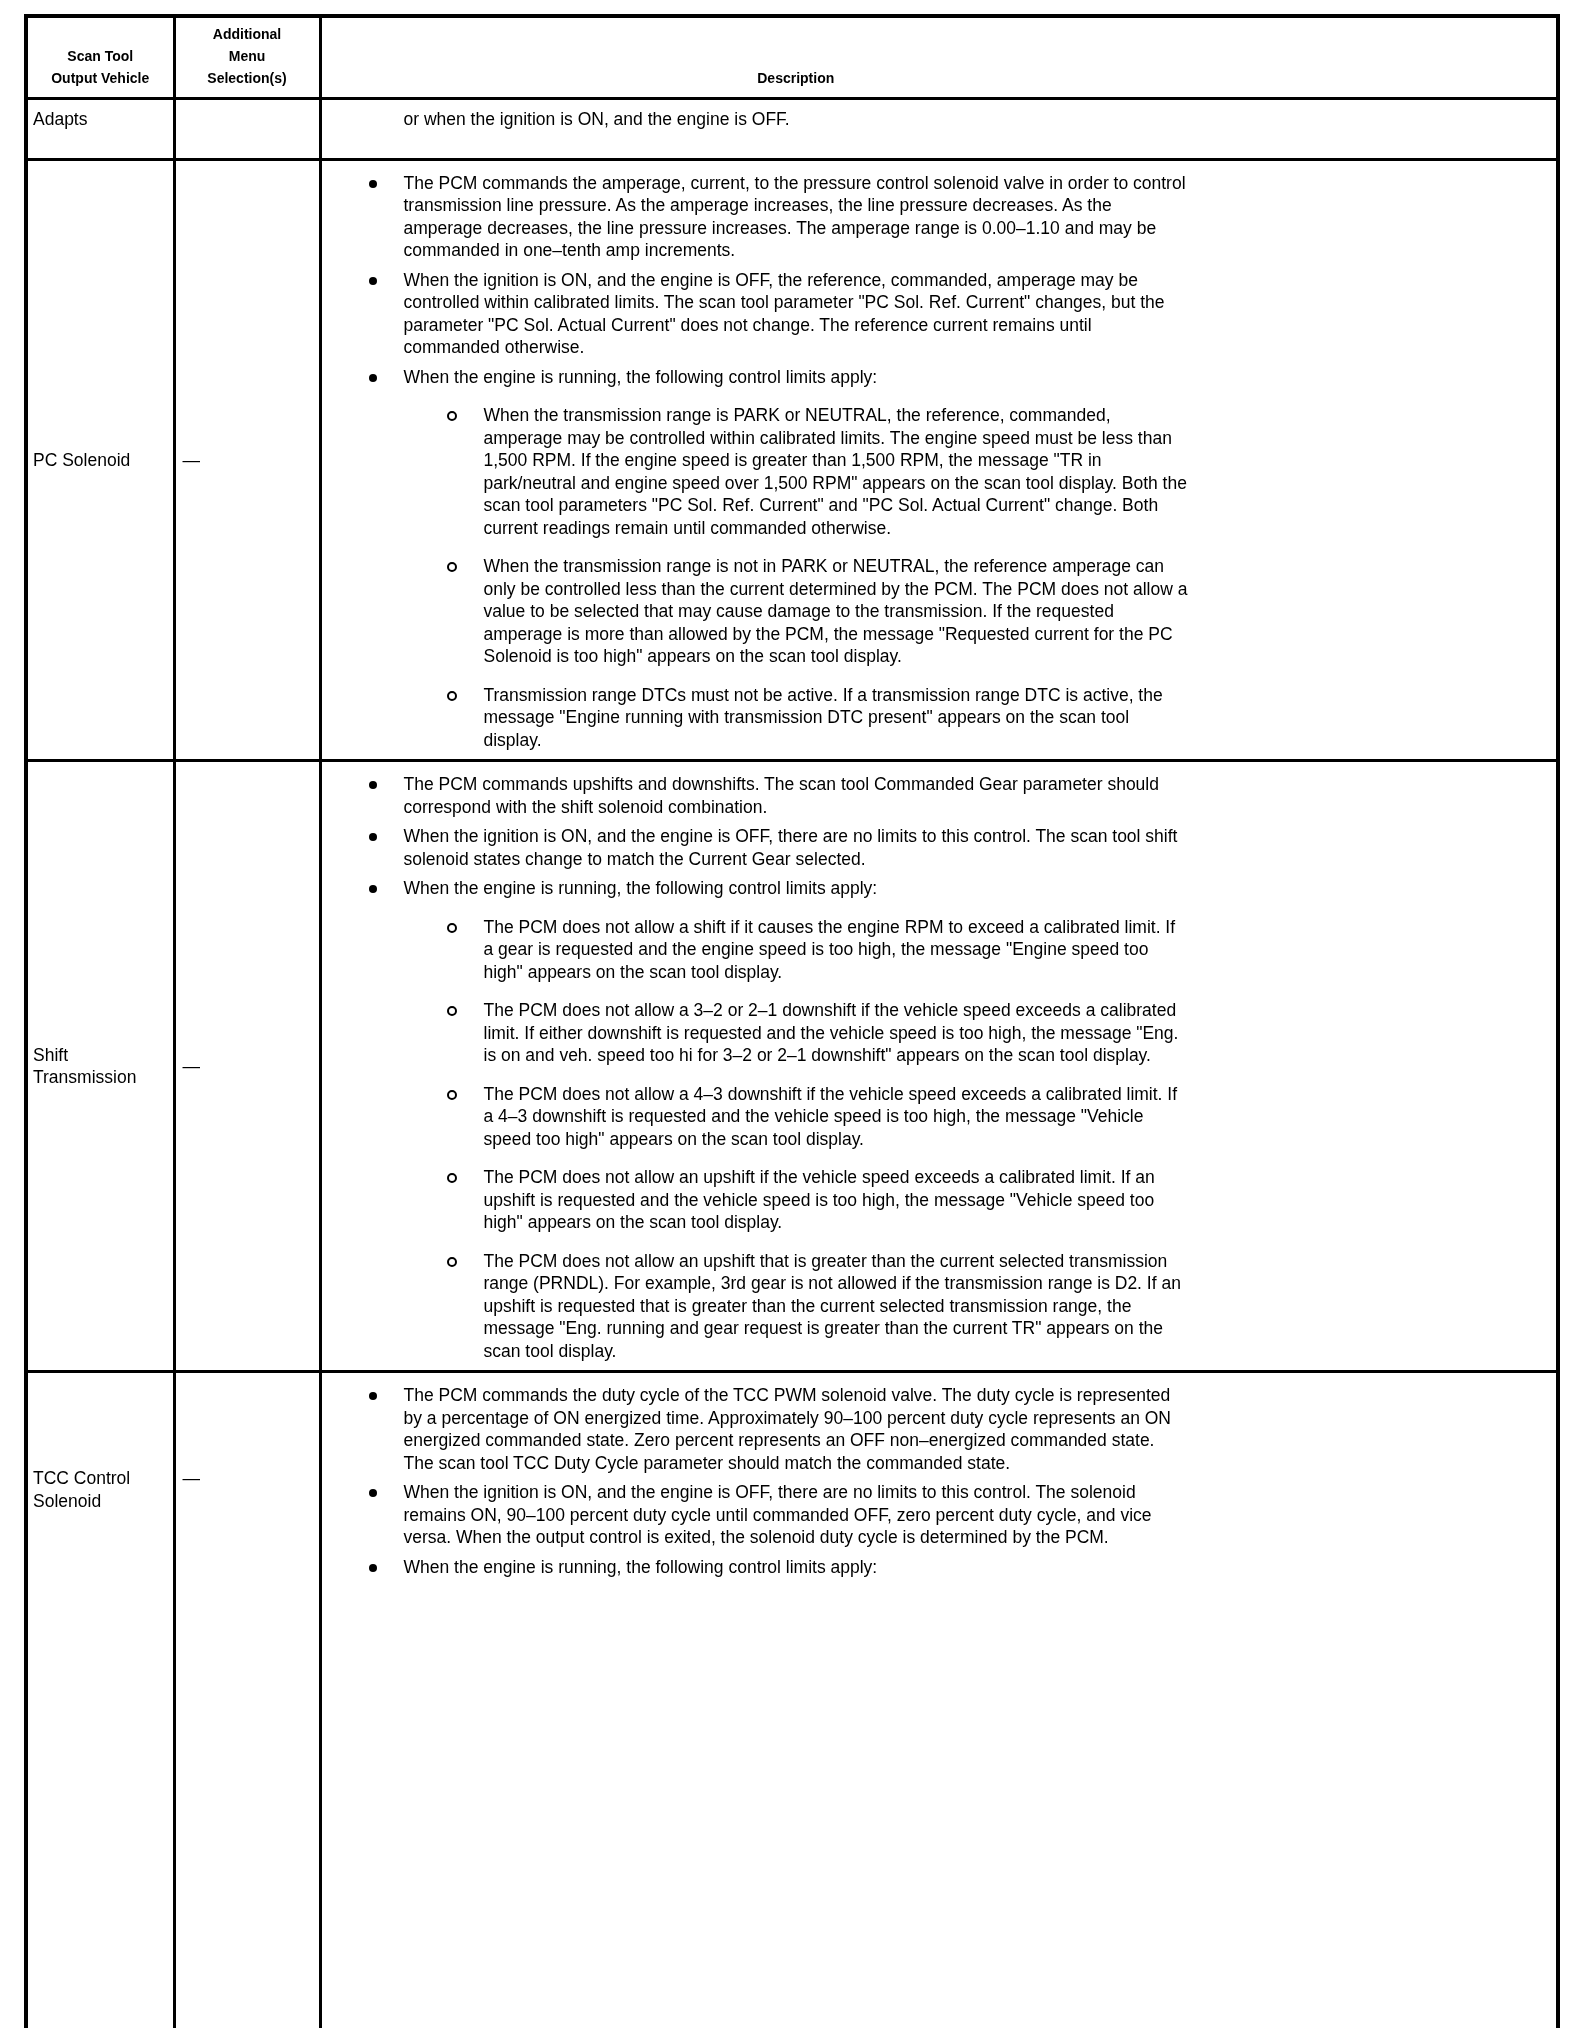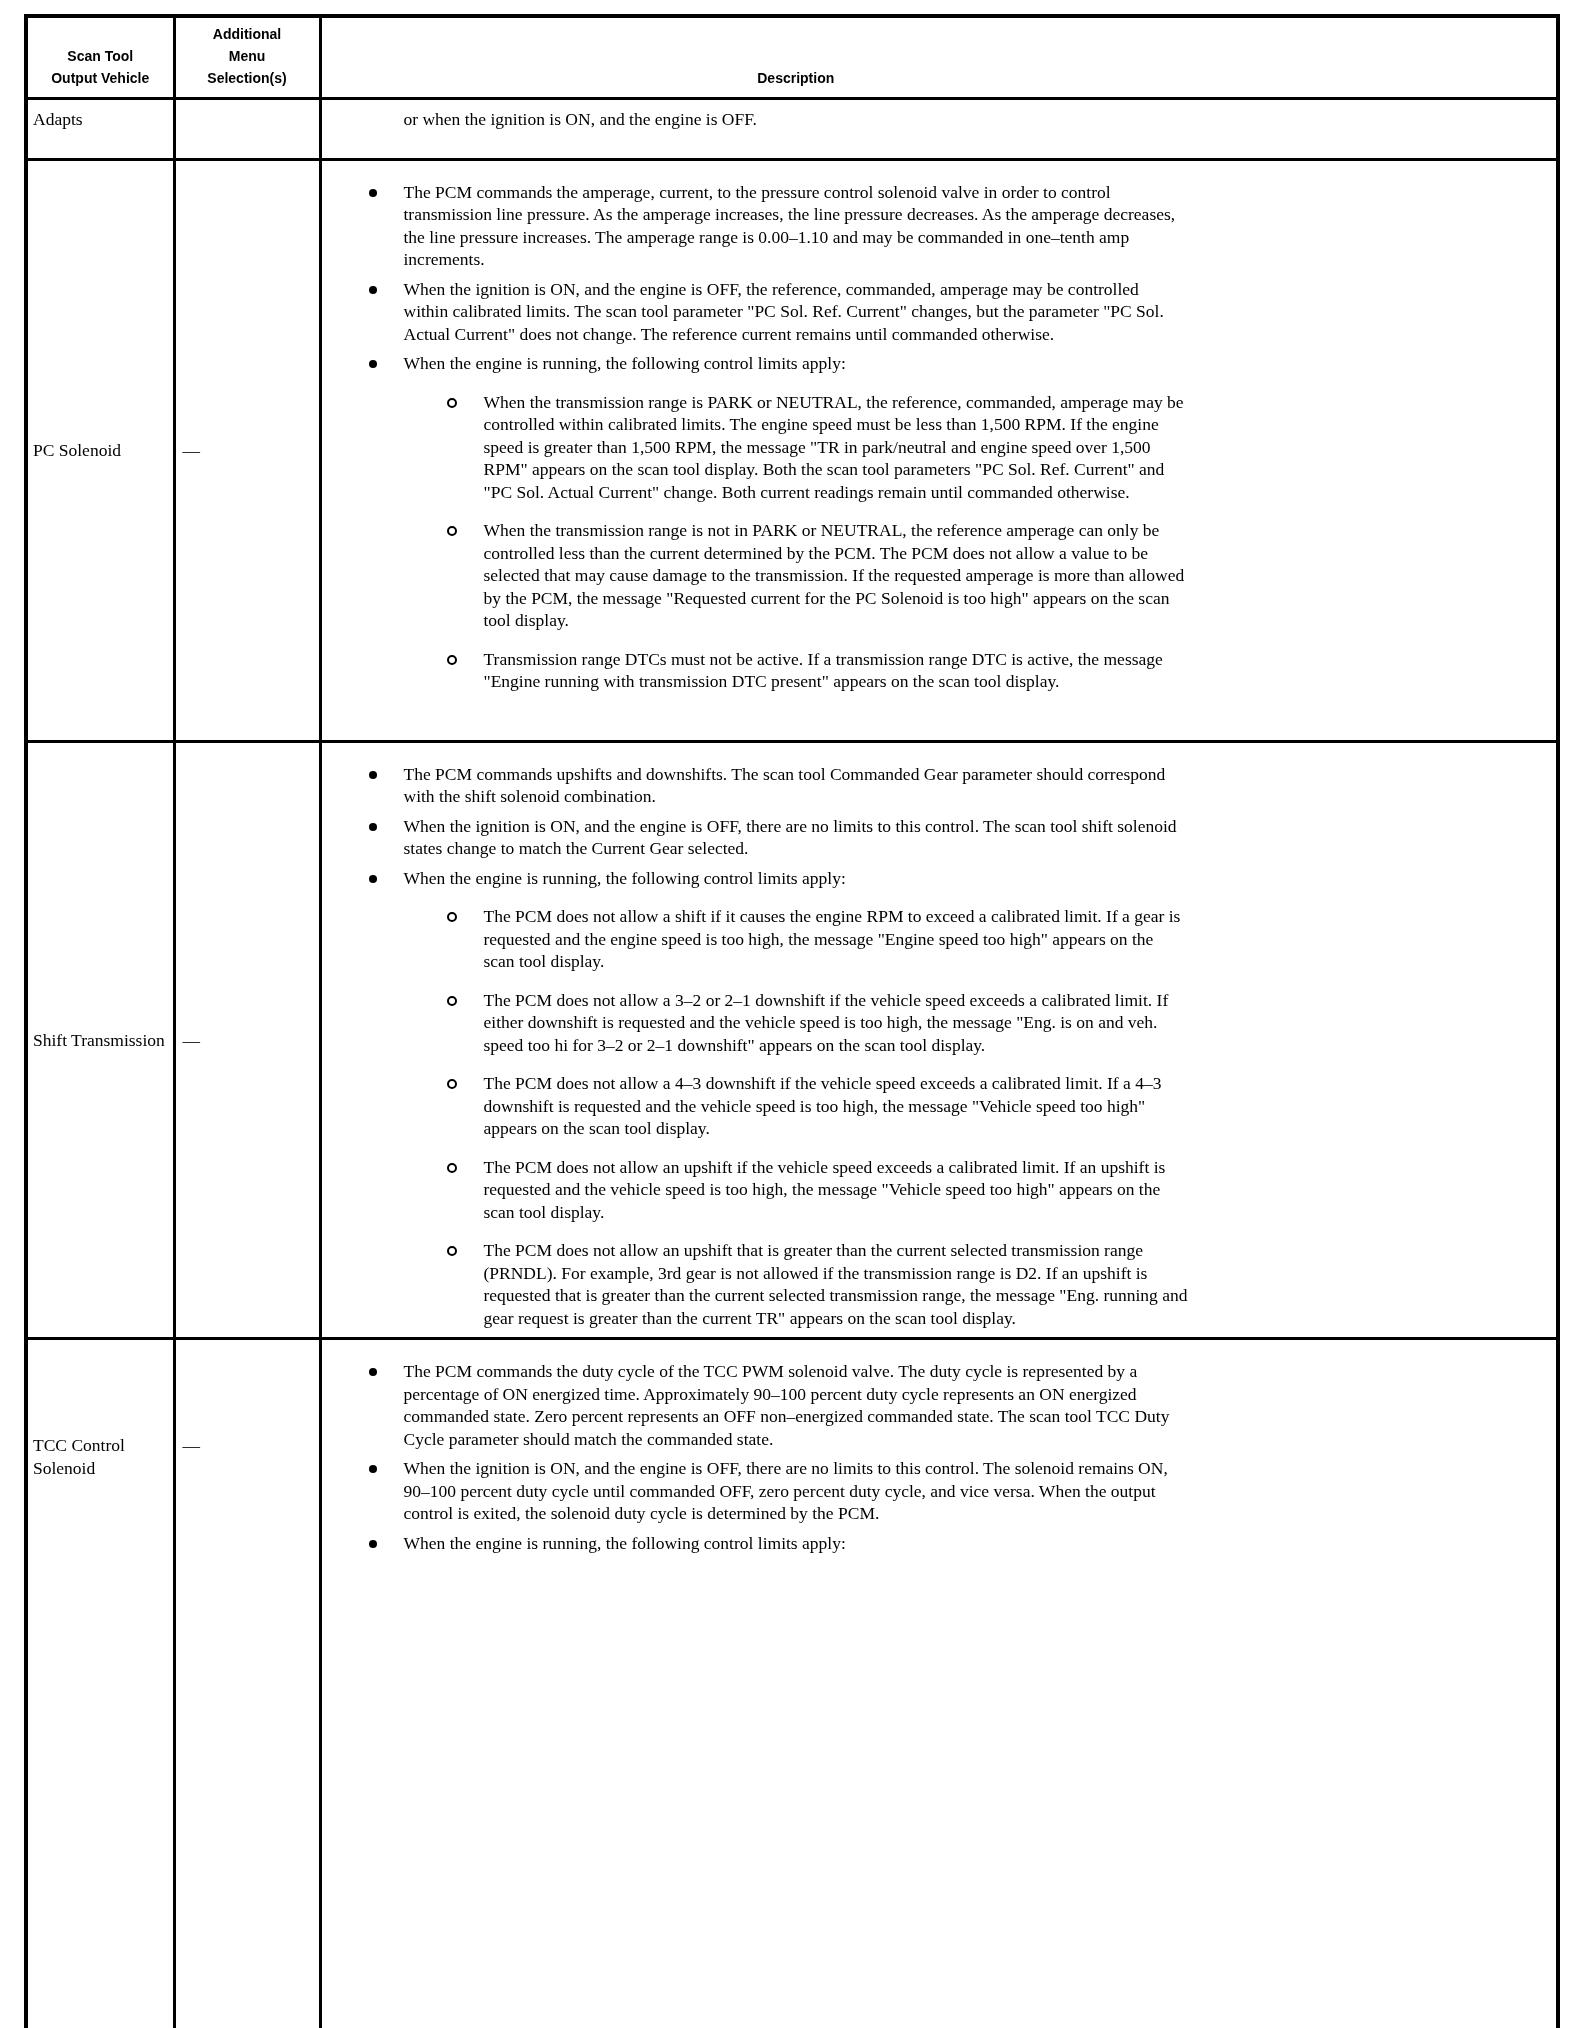--- a/index.html
+++ b/index.html
@@ -30,40 +30,40 @@
     vertical-align: bottom;
     text-align: center;
     font-weight: bold;
     font-size: 14px;
     line-height: 22px;
     padding: 4px 4px 8px 4px;
     white-space: pre-line;
   }
   th.desc-th { padding-right: 290px; text-align: center; }
 
-  .doc-table td { font-size: 17.5px; line-height: 22.5px; font-family: Liberation Serif, serif; }
+  .doc-table td { font-size: 17.5px; line-height: 22.5px; }
 
   td.label-cell { vertical-align: middle; text-align: left; padding: 4px 4px 4px 5px; }
   td.menu-cell  { vertical-align: middle; text-align: left; padding: 4px 4px 4px 7px; }
   td.desc-cell  { vertical-align: top; padding: 8px 10px 8px 8px; }
 
   tr.row-adapts td.label-cell { vertical-align: top; padding-top: 8px; }
   tr.row-tcc td.label-cell, tr.row-tcc td.menu-cell { vertical-align: top; padding-top: 94px; }
 
   tr.hdr        { height: 82px; }
   tr.row-adapts { height: 61px; }
   tr.row-pc     { height: 582px; }
   tr.row-shift  { height: 563px; }
   tr.row-tcc    { height: 760px; }
 
   .desc { max-width: 858px; }
   .plain-desc { padding-left: 74px; }
 
   .b1 { position: relative; padding-left: 74px; margin-top: 7px; }
-  .b1.first { margin-top: 12px; }
+  .b1.first { margin-top: 3px; }
   .b2 { position: relative; padding-left: 154px; margin-top: 16px; }
 
   .b1::before {
     content: "";
     position: absolute;
     left: 39px; top: 8px;
     width: 8px; height: 8px;
     border-radius: 50%;
     background: #000;
   }

